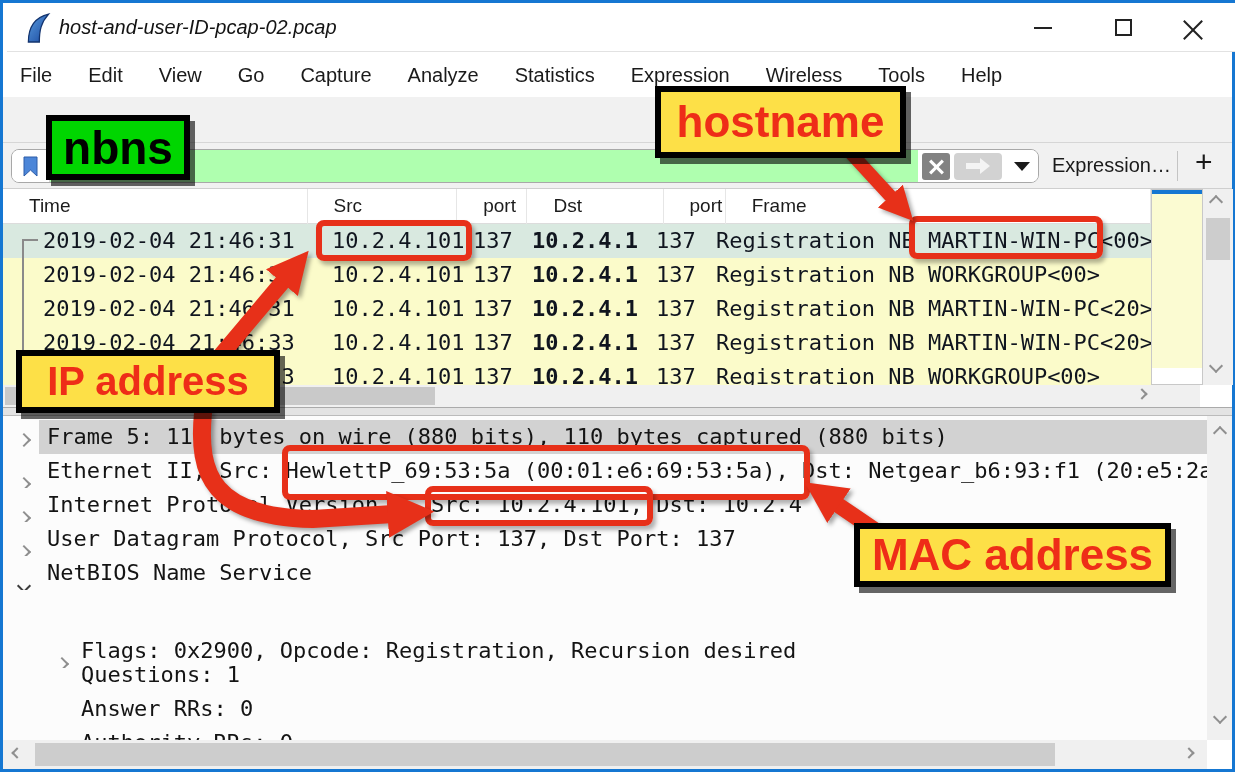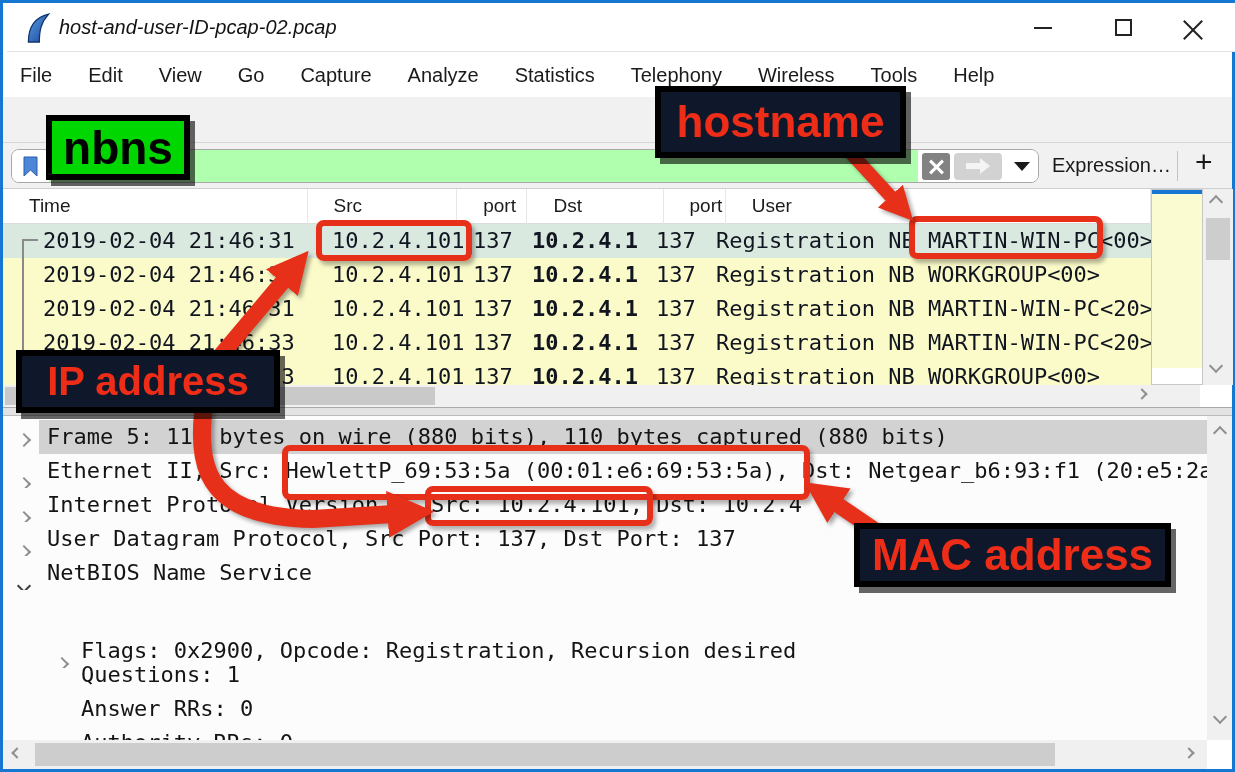--- a/index.html
+++ b/index.html
@@ -112,21 +112,21 @@
   .d0 .exp { left:16px; } .d1 .exp { left:54px; }
   .dsel { background:#d2d2d2; left:36px; width:1168px; }
   .dsel .txt { left:8px; } 
   .vscroll-det { position:absolute; left:1204px; top:0; width:28px; height:324px; background:#f0f0f0; }
   .hscroll-det { position:absolute; left:0; top:737px; width:1204px; height:29px; background:#f0f0f0; }
   .hthumb-det { position:absolute; left:32px; top:3px; width:1020px; height:23px; background:#cdcdcd; }
 
   
   .ann-box { position:absolute; border:6px solid #e73019; border-radius:8px;
              box-shadow:3px 4px 4px rgba(0,0,0,0.30); z-index:50; }
-  .ann-label { position:absolute; background:#0f172a; border:6px solid #000; color:#ee2d18;
+  .ann-label { position:absolute; background:#fde047; border:6px solid #000; color:#ee2d18;
                font-weight:bold; display:flex; align-items:center; justify-content:center;
                box-shadow:5px 6px 0 rgba(0,0,0,0.60); z-index:70; }
   .ann-green { background:#00d600; color:#000; }
   #arrows { position:absolute; left:0; top:0; width:1235px; height:772px;
             pointer-events:none; z-index:60; filter:drop-shadow(3px 3px 2px rgba(0,0,0,0.35)); }
 </style>
 </head>
 <body>
 
 <div id="win">
@@ -156,21 +156,21 @@
   </div>
 
   <div class="menubar">
     <span>File</span>
     <span>Edit</span>
     <span>View</span>
     <span>Go</span>
     <span>Capture</span>
     <span>Analyze</span>
     <span>Statistics</span>
-    <span>Telephony</span>
+    <span>Expression</span>
     <span>Wireless</span>
     <span>Tools</span>
     <span>Help</span>
   </div>
 
   <div class="toolbar">
     <div class="tbi" style="left:8px">
       <svg width="26" height="30" viewBox="0 0 32 36">
           <path d="M4 34 C4 16 11 5 28 1 C19 11 17 20 17 34 Z" fill="#2e63b8" stroke="#12336e" stroke-width="1.5"></path>
         </svg>
@@ -287,21 +287,21 @@
     <span class="fplus">+</span>
   </div>
 
   <div class="plist">
     <div class="phdr">
       <div class="c-time">Time</div>
       <div class="c-src">Src</div>
       <div class="c-p1">port</div>
       <div class="c-dst">Dst</div>
       <div class="c-p2">port</div>
-      <div class="c-info">User</div>
+      <div class="c-info">Frame</div>
     </div>
 
     <div class="prow row-sel" style="top:35px">
       <div class="r-time">2019-02-04 21:46:31</div>
       <div class="r-src">10.2.4.101</div>
       <div class="r-p1">137</div>
       <div class="r-dst">10.2.4.1</div>
       <div class="r-p2">137</div>
       <div class="r-info">Registration NB MARTIN-WIN-PC&lt;00&gt;</div>
     </div>

